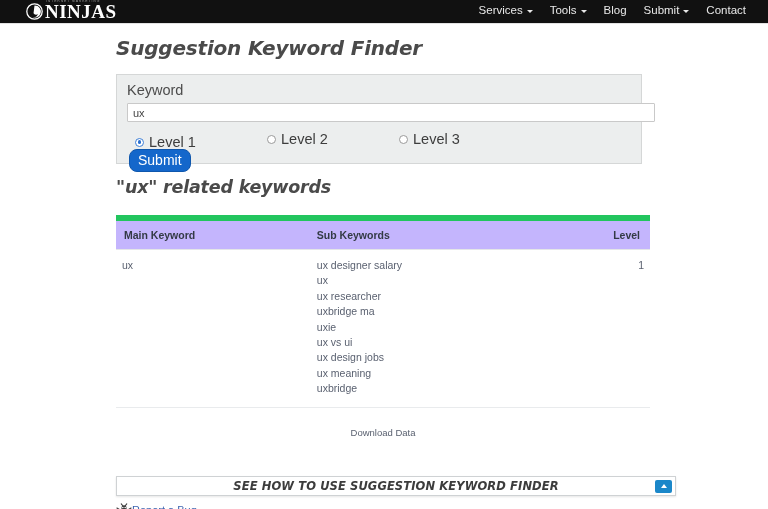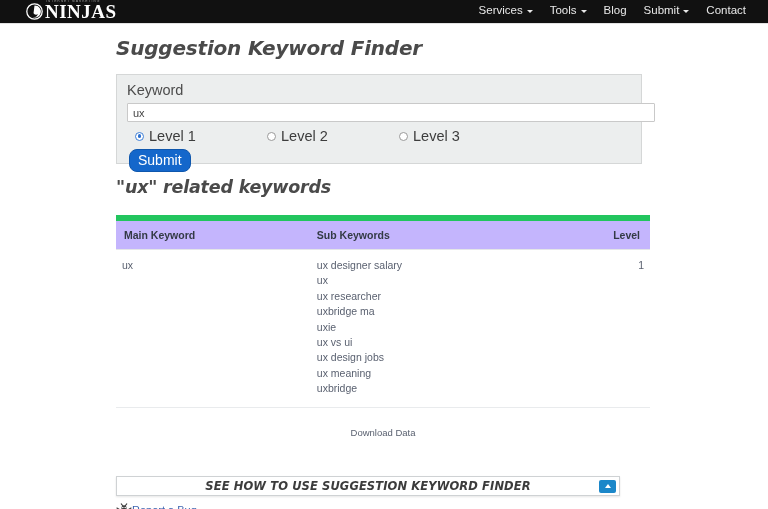--- a/index.html
+++ b/index.html
@@ -151,21 +151,21 @@
     display: flex;
     align-items: center;
   }
   .level-option {
     display: flex;
     align-items: center;
     gap: 5px;
     cursor: pointer;
   }
   .level-option + .level-option { margin-left: 0; }
-  .lv1 { width: 132px; }
+  .lv1 { width: 132px; margin-top: 6px; }
   .lv2 { width: 132px; }
   .radio {
     width: 9px;
     height: 9px;
     border-radius: 50%;
     border: 1px solid #9a9a9a;
     background: #ffffff;
     box-sizing: border-box;
     display: inline-block;
     position: relative;
@@ -247,21 +247,21 @@
   .download-link {
     font-size: 9.5px;
     color: #5a6170;
     text-decoration: none;
     cursor: pointer;
   }
 
   
   .accordion {
     margin-top: 36px;
-    width: 504px;
+    width: 560px;
     height: 20px;
     background: #ffffff;
     border: 1px solid #cfd2d4;
     box-shadow: 0 1px 2px rgba(0,0,0,0.10);
     display: flex;
     align-items: center;
     justify-content: center;
     position: relative;
     box-sizing: border-box;
   }

